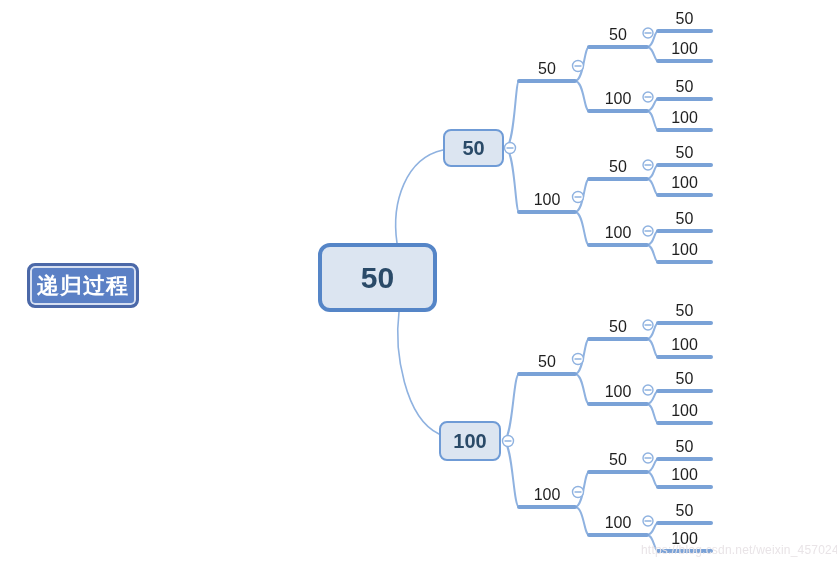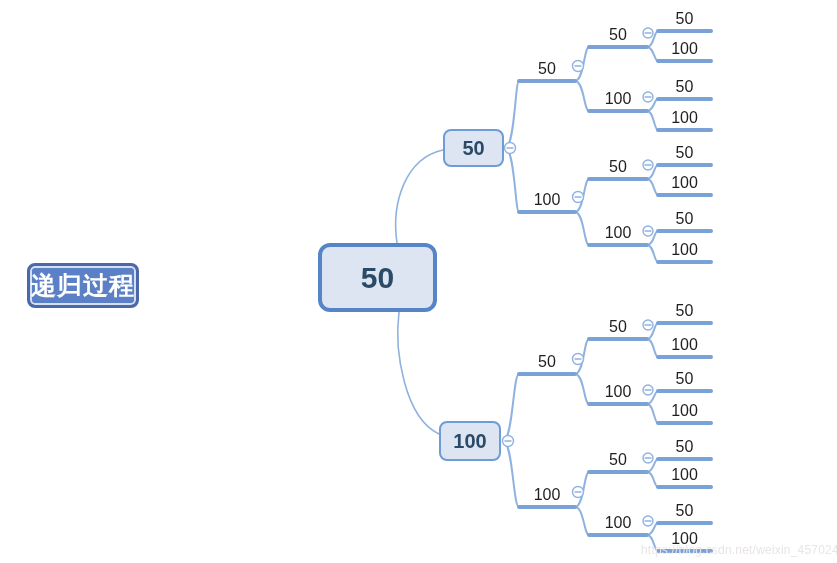--- a/index.html
+++ b/index.html
@@ -11,21 +11,21 @@
   svg.links path{fill:none;stroke:#8fb2e0;stroke-width:2;stroke-linecap:round;}
   svg.links path.rootlink{stroke-width:1.6;}
   svg.links circle{fill:#ffffff;stroke:#8fb2e0;stroke-width:1.4;}
   svg.links line{stroke:#8fb2e0;stroke-width:1.4;stroke-linecap:round;}
 
   .tag{
     position:absolute;left:27px;top:263px;width:112px;height:45px;
     background:#5b80c5;border:3px solid #4b68a8;border-radius:8px;
     box-shadow:inset 0 0 0 2px rgba(255,255,255,0.75);
     box-sizing:border-box;display:flex;align-items:center;justify-content:center;
-    color:#ffffff;font-size:25px;font-weight:bold;letter-spacing:1px;
+    color:#ffffff;font-size:22px;font-weight:bold;letter-spacing:1px;
   }
   .box{
     position:absolute;box-sizing:border-box;background:#dce5f1;
     display:flex;align-items:center;justify-content:center;color:#2a4a68;
   }
   .box.root{
     left:318px;top:243px;width:119px;height:69px;
     border:4px solid #5585c7;border-radius:12px;font-size:30px;font-weight:bold;
   }
   .box.l1a{

